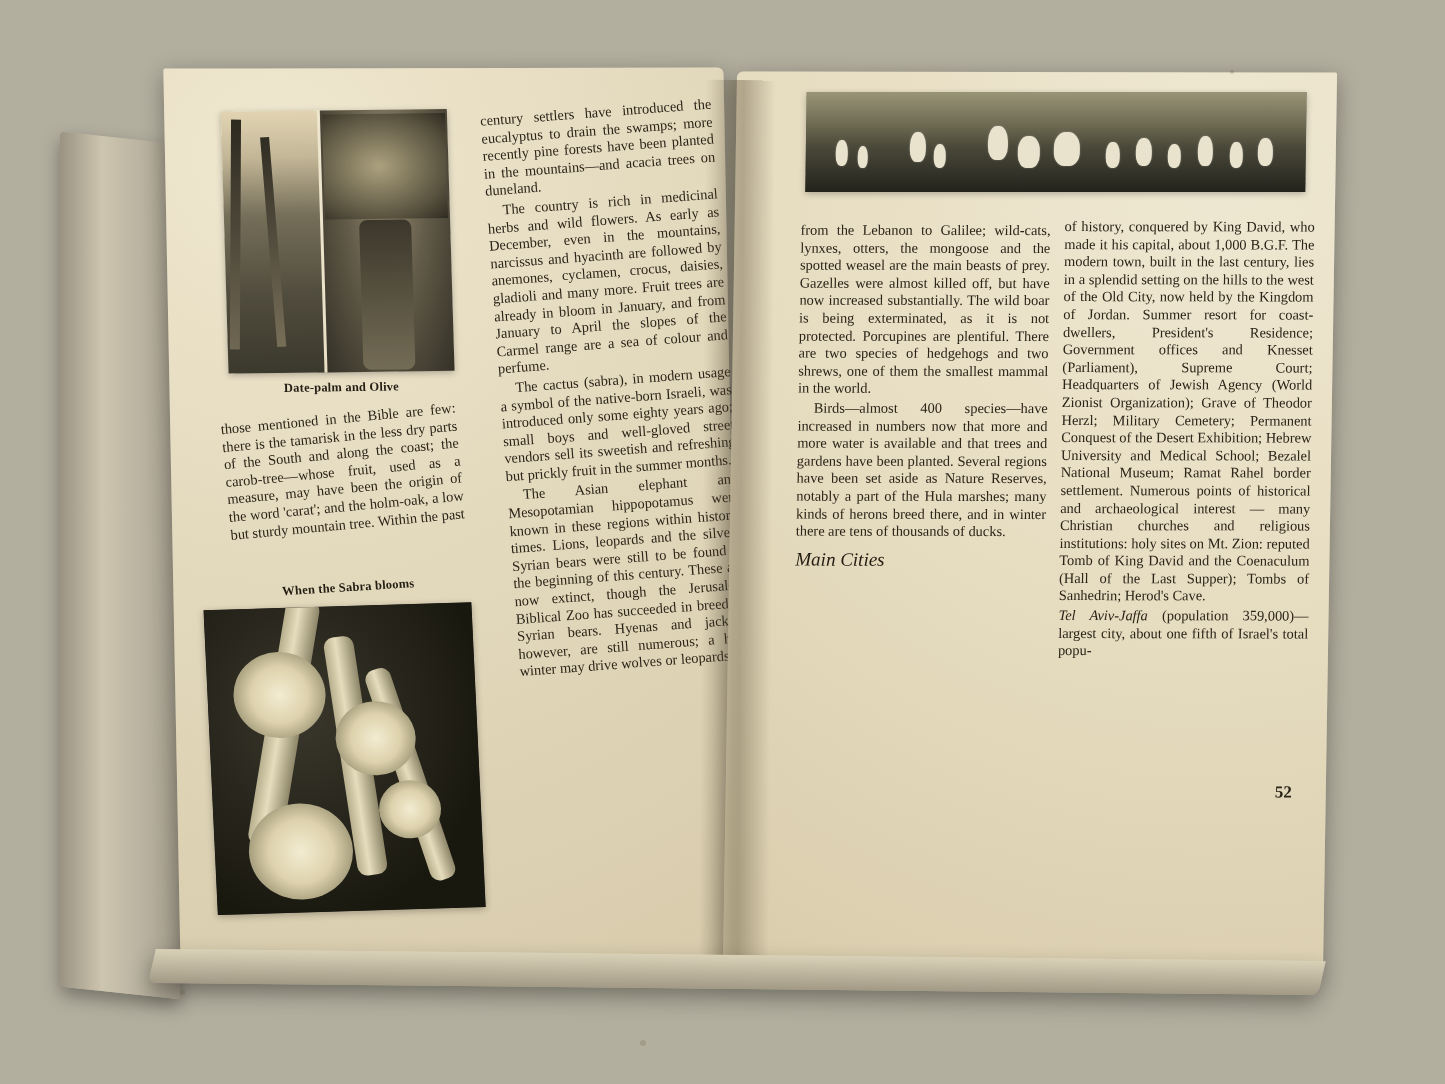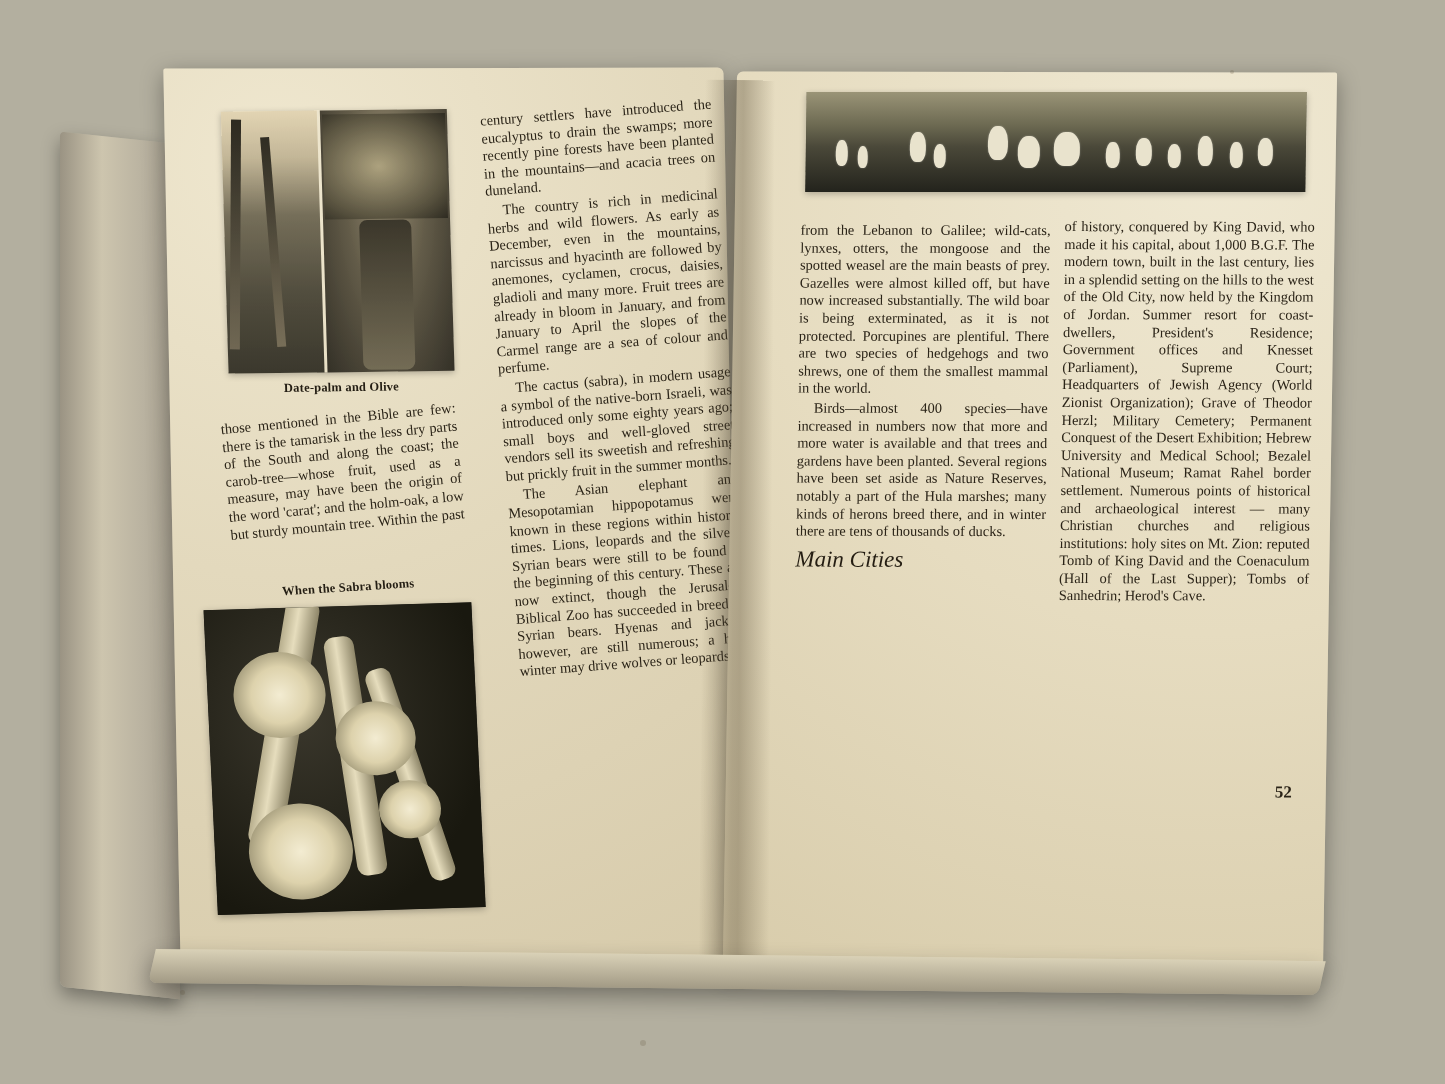--- a/index.html
+++ b/index.html
@@ -108,21 +108,21 @@
     font-family: "Liberation Serif", serif;
     font-weight: bold;
     font-size: 12.5px;
     text-align: center;
     color: #241e14;
     letter-spacing: .2px;
   }
 
   .heading {
     font-style: italic;
-    font-size: 23px;
+    font-size: 19px;
     margin: 10px 0 4px 0;
     color: #241d12;
   }
 
   .it { font-style: italic; }
 
   
   .lp-photos {
     position: absolute;
     left: 58px;
@@ -340,20 +340,21 @@
           <p class="noindent">from the Lebanon to Galilee; wild-cats, lynxes, otters, the mongoose and the spotted weasel are the main beasts of prey. Gazelles were almost killed off, but have now increased substantially. The wild boar is being exterminated, as it is not protected. Porcupines are plentiful. There are two species of hedgehogs and two shrews, one of them the smallest mammal in the world.</p>
           <p>Birds—almost 400 species—have increased in numbers now that more and more water is available and that trees and gardens have been planted. Several regions have been set aside as Nature Reserves, notably a part of the Hula marshes; many kinds of herons breed there, and in winter there are tens of thousands of ducks.</p>
 
           <div class="heading">Main Cities</div>
 
         </div>
 
         <div class="rp-col2 col">
           <p class="noindent">of history, conquered by King David, who made it his capital, about 1,000 B.G.F. The modern town, built in the last century, lies in a splendid setting on the hills to the west of the Old City, now held by the Kingdom of Jordan. Summer resort for coast-dwellers, President's Residence; Government offices and Knesset (Parliament), Supreme Court; Headquarters of Jewish Agency (World Zionist Organization); Grave of Theodor Herzl; Military Cemetery; Permanent Conquest of the Desert Exhibition; Hebrew University and Medical School; Bezalel National Museum; Ramat Rahel border settlement. Numerous points of historical and archaeological interest — many Christian churches and religious institutions: holy sites on Mt. Zion: reputed Tomb of King David and the Coenaculum (Hall of the Last Supper); Tombs of Sanhedrin; Herod's Cave.</p>
 
+          <p class="noindent"><span class="it">Tel Aviv-Jaffa</span><span> (population 359,000)—largest city, about one fifth of Israel's total popu-</span></p>
         </div>
 
         <div class="pageno">52</div>
 
       </div>
     </div>
 
     <div class="gutter"></div>
     <div class="bottom-edge"></div>
   </div>

